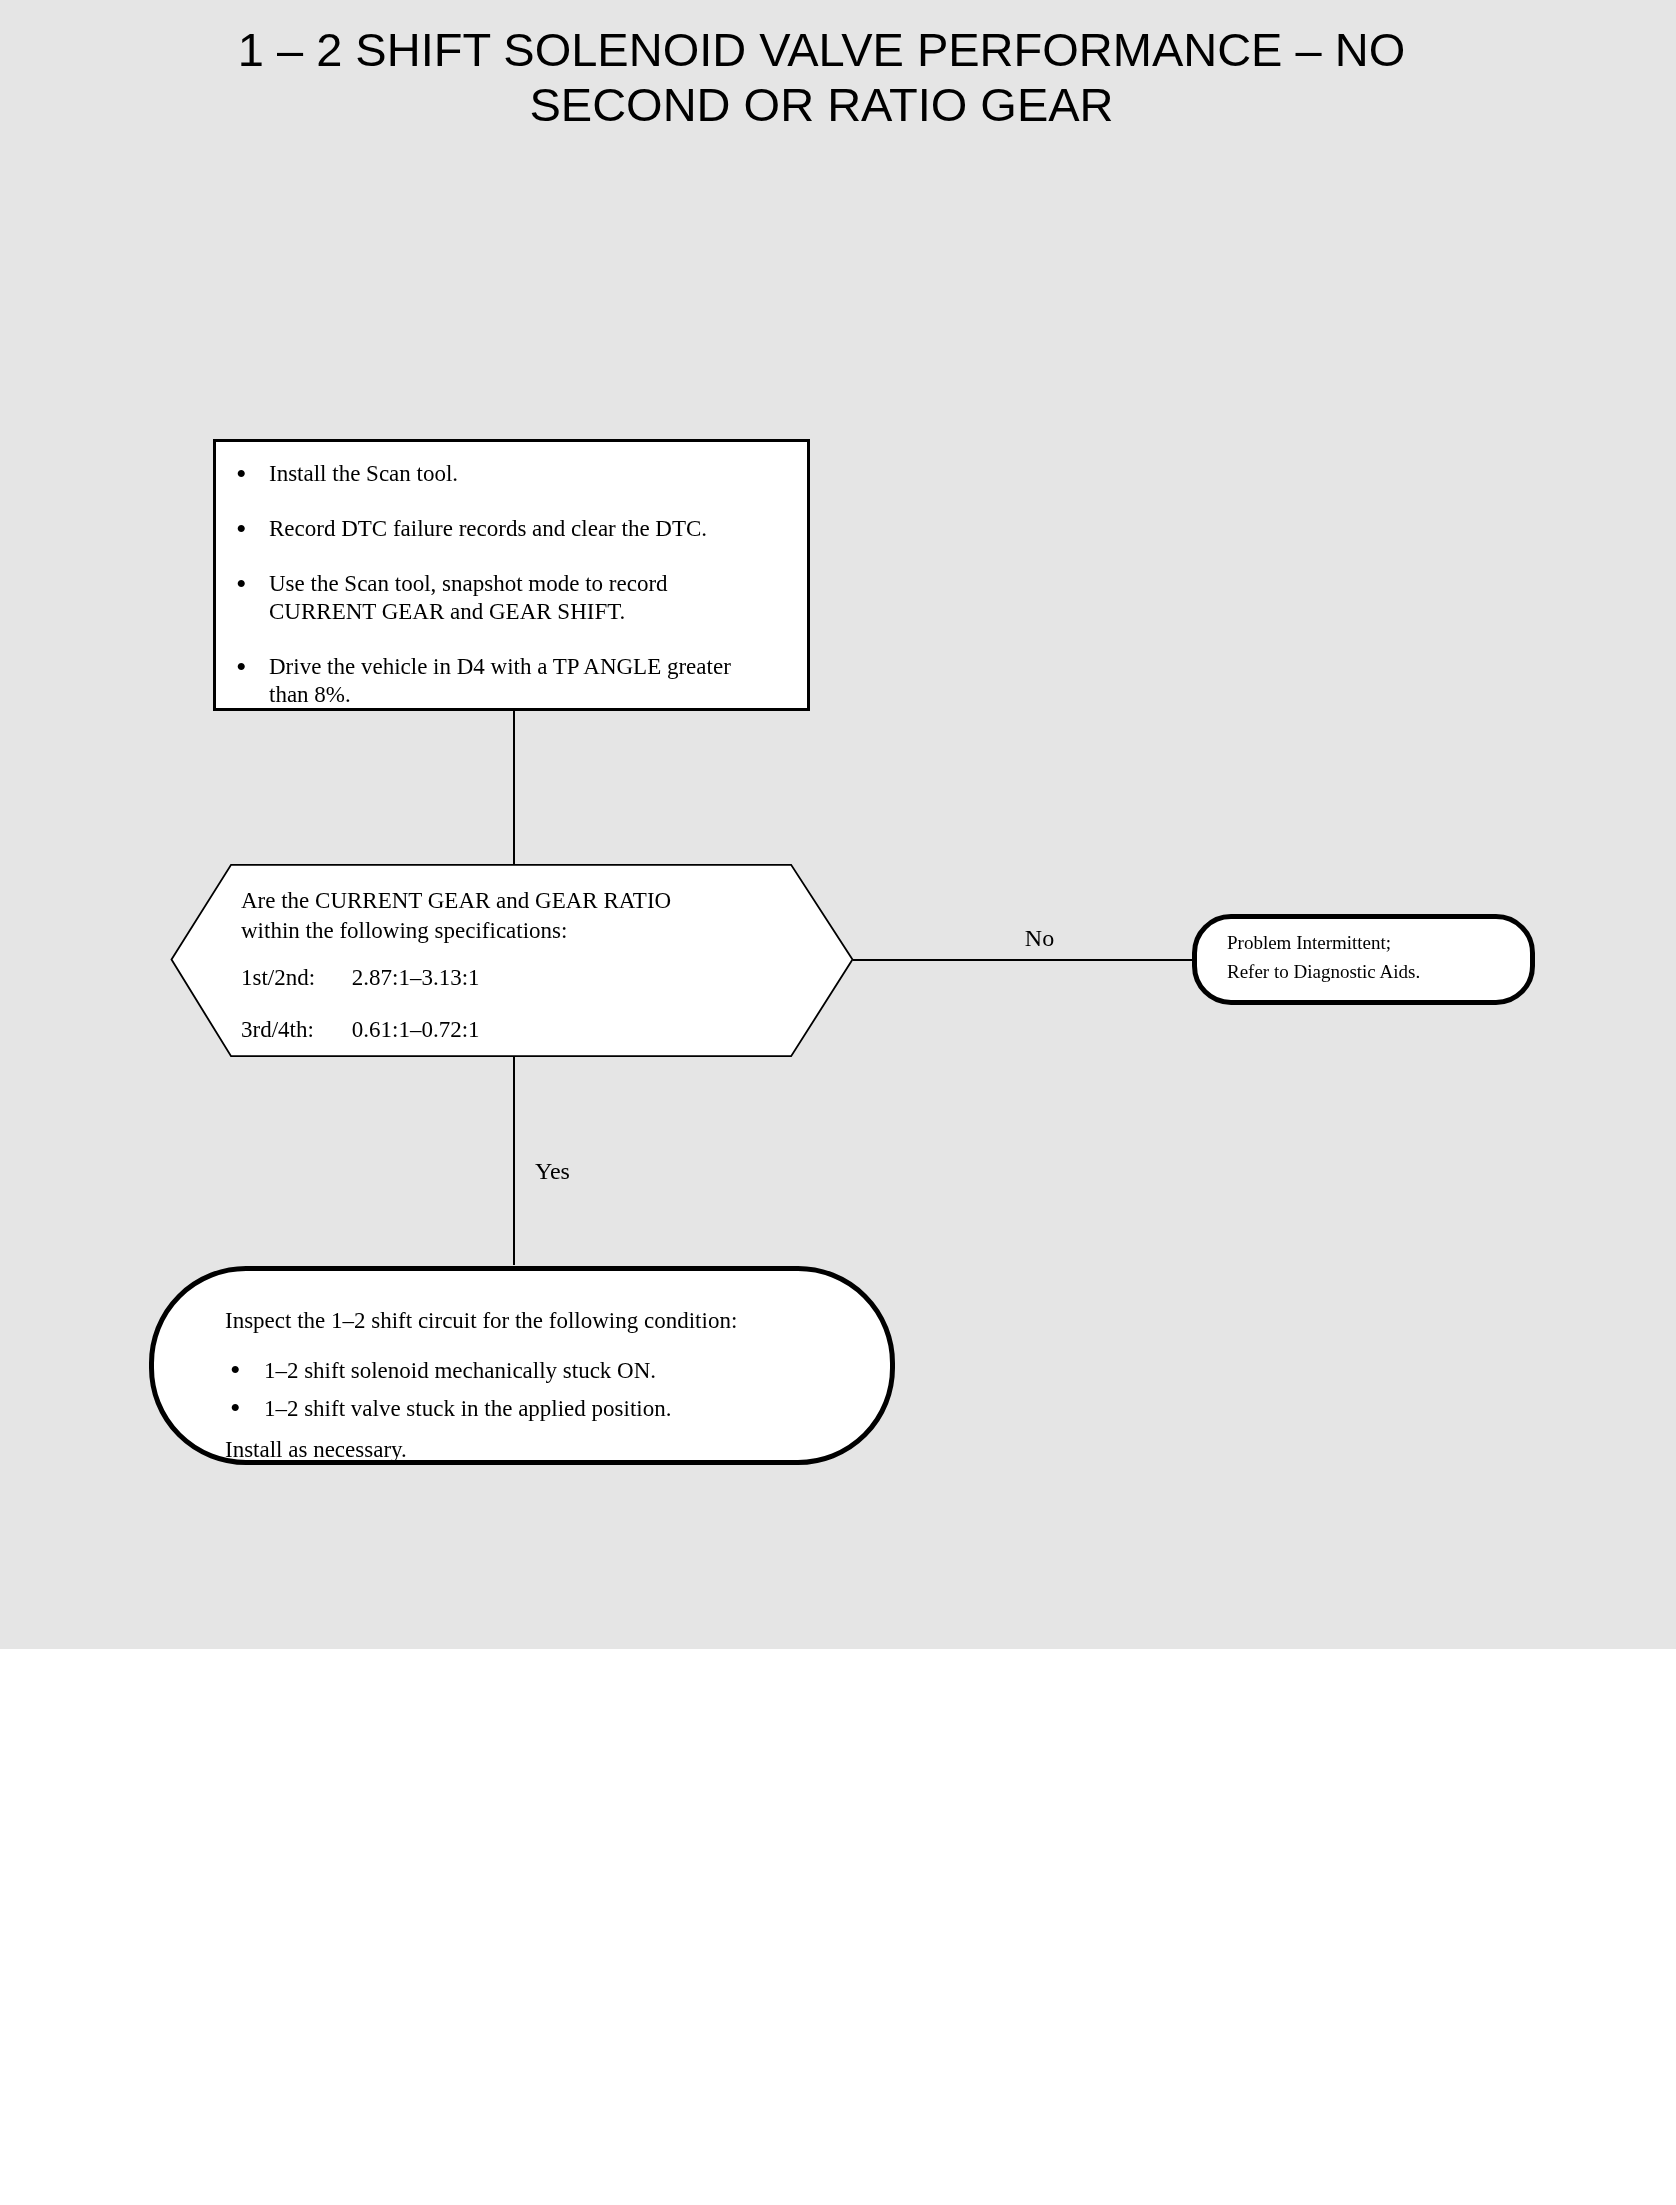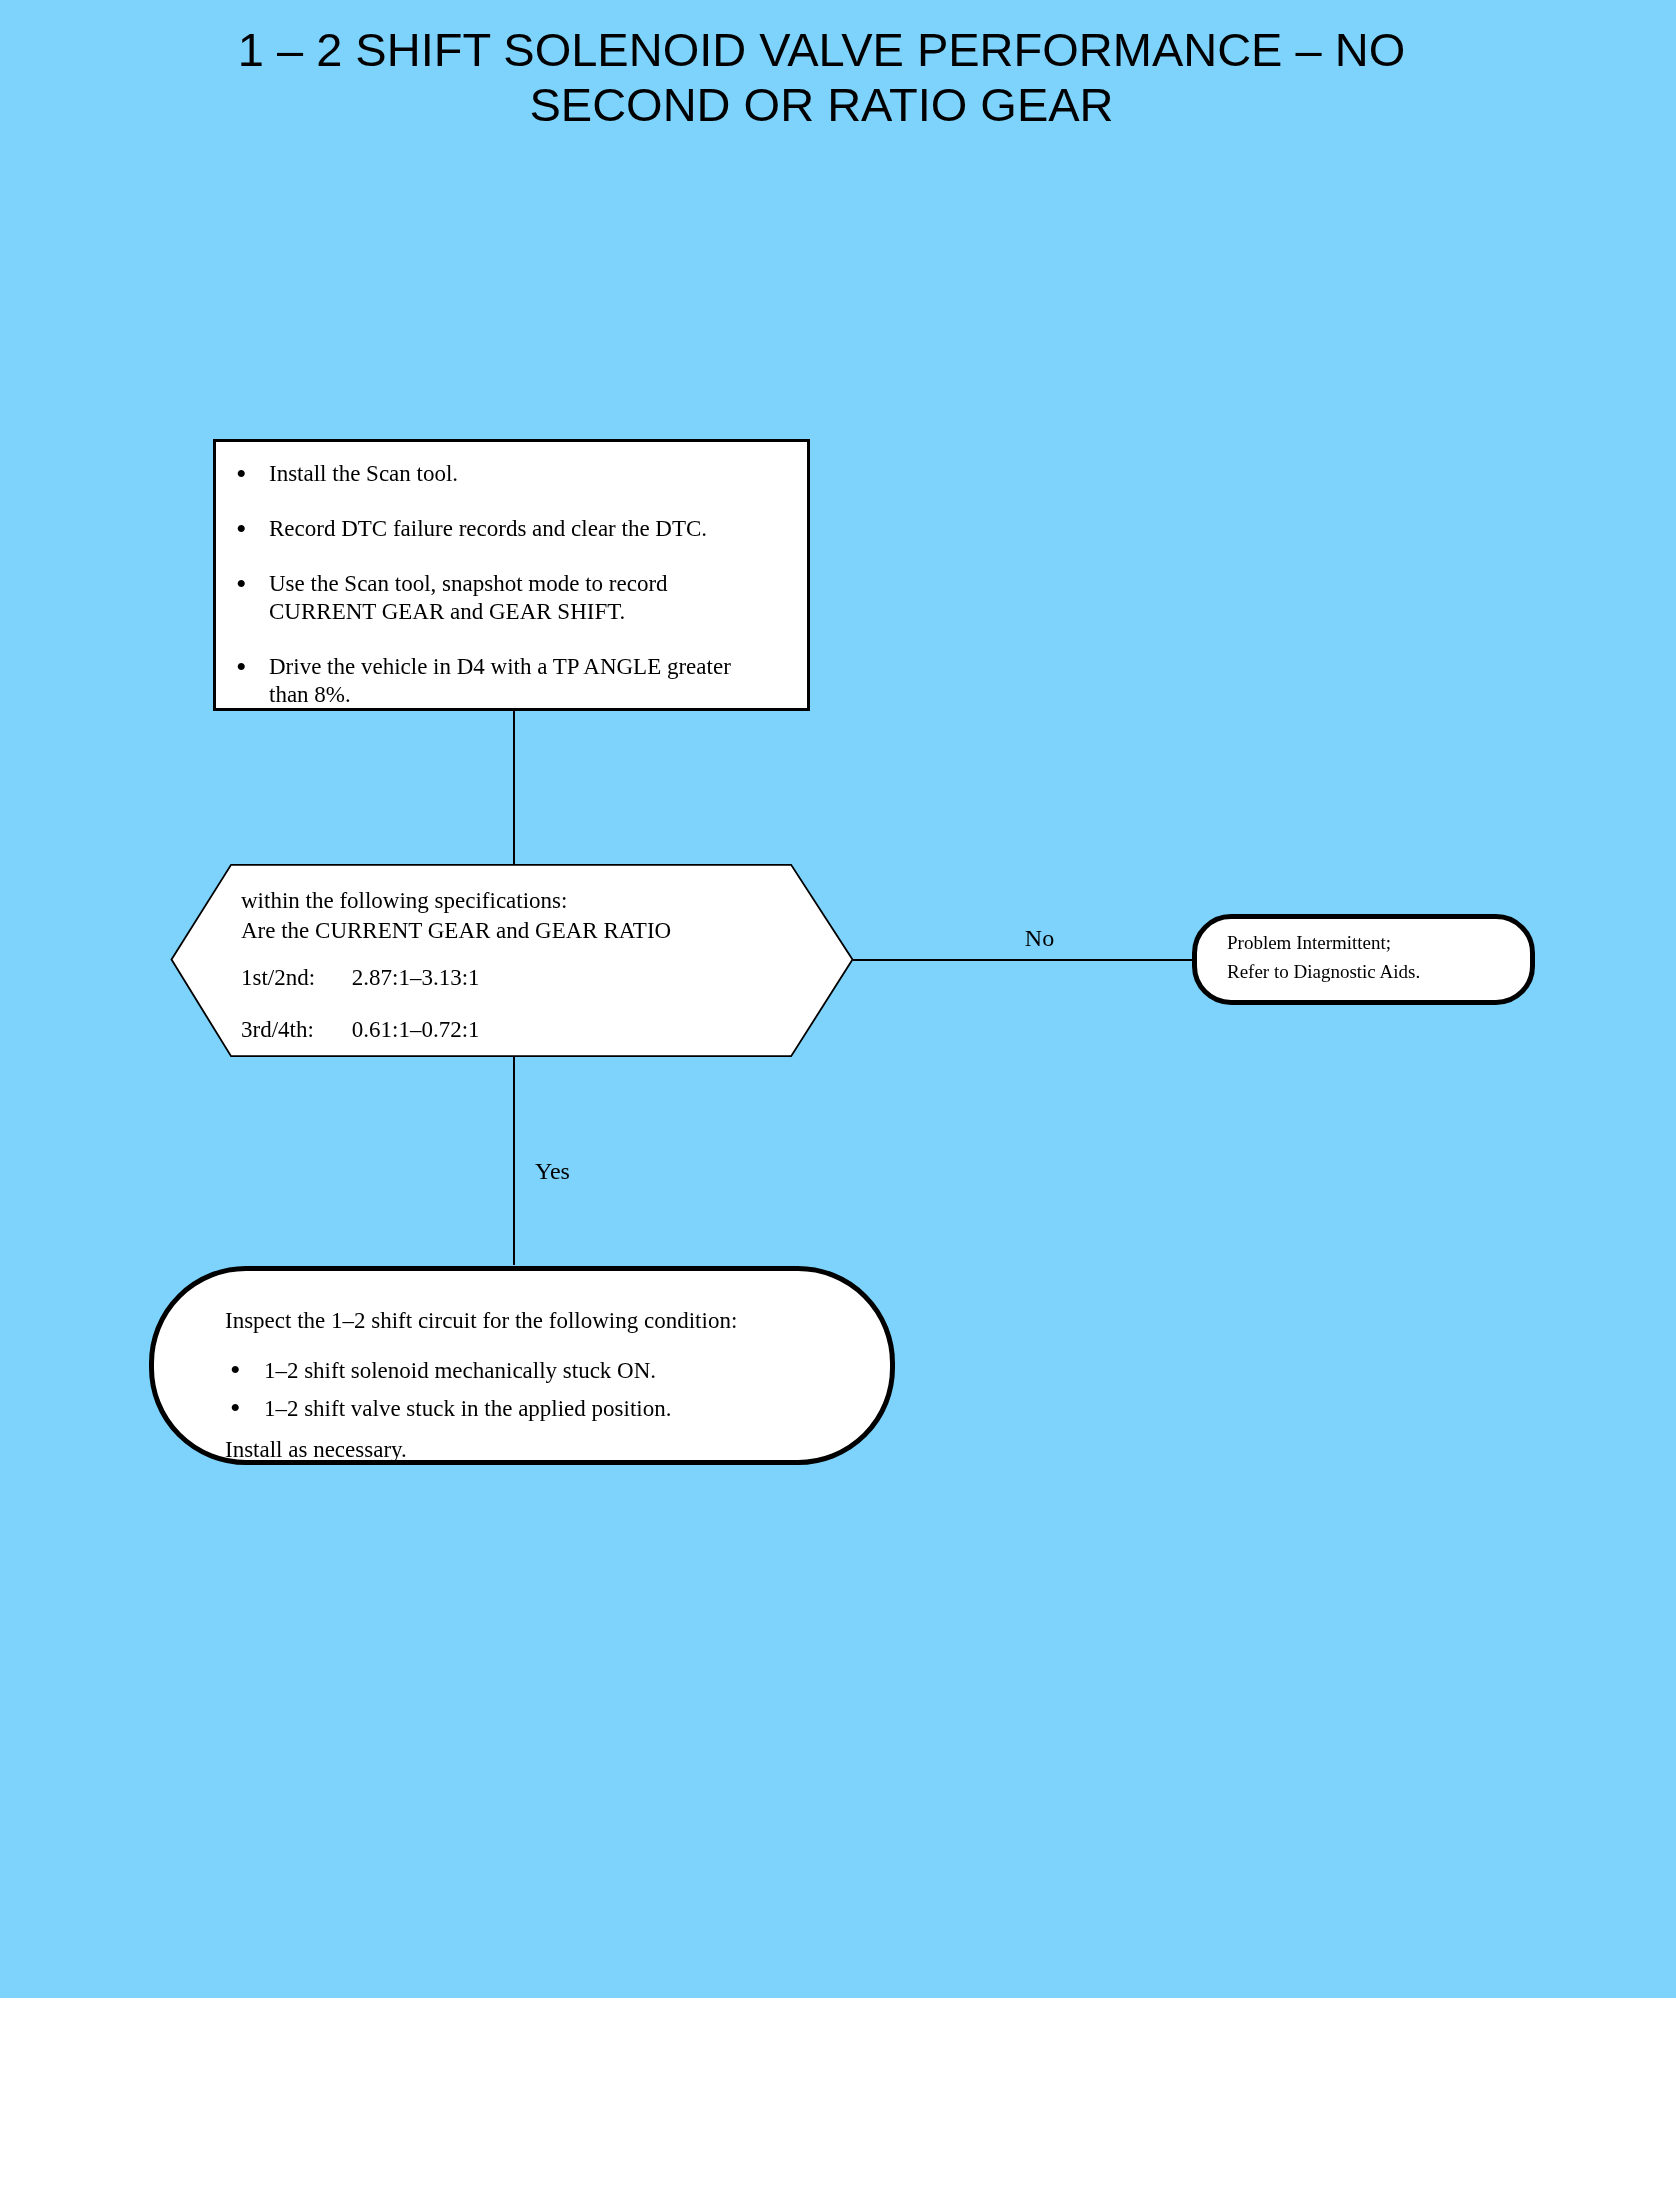--- a/index.html
+++ b/index.html
@@ -1,20 +1,20 @@
 <!DOCTYPE html>
 <html style="font-size:9.7px"><head>
 <meta charset="utf-8">
 <style>
   html, body { margin: 0; padding: 0; background: #ffffff; }
   .page {
     position: relative;
     width: 1676px;
-    height: 1998px;
-    background: #7dd3fc;
+    height: 1649px;
+    background: #e5e5e5;
     color: #000000;
     font-family: "Liberation Serif", serif;
     overflow: hidden;
   }
 
   
   .title {
     position: absolute;
     left: 212px;
     top: 22px;
@@ -192,22 +192,22 @@
     </div>
   </div>
 
   <div class="connector c-down1"></div>
 
   <div class="hex-wrap">
     <svg width="684" height="195" viewBox="0 0 1125 321">
       <polygon points="100,3 1022,3 1123,159 1022,318 100,318 2,159" fill="#ffffff" stroke="#000000" stroke-width="3"></polygon>
     </svg>
     <div class="hex-text">
+      <div>Are the CURRENT GEAR and GEAR RATIO</div>
       <div>within the following specifications:</div>
-      <div>Are the CURRENT GEAR and GEAR RATIO</div>
       <div class="spec-row-1">
         <span class="spec-label">1st/2nd:</span>
         <span class="spec-value">2.87:1–3.13:1</span>
       </div>
       <div class="spec-row-2">
         <span class="spec-label">3rd/4th:</span>
         <span class="spec-value">0.61:1–0.72:1</span>
       </div>
     </div>
   </div>

